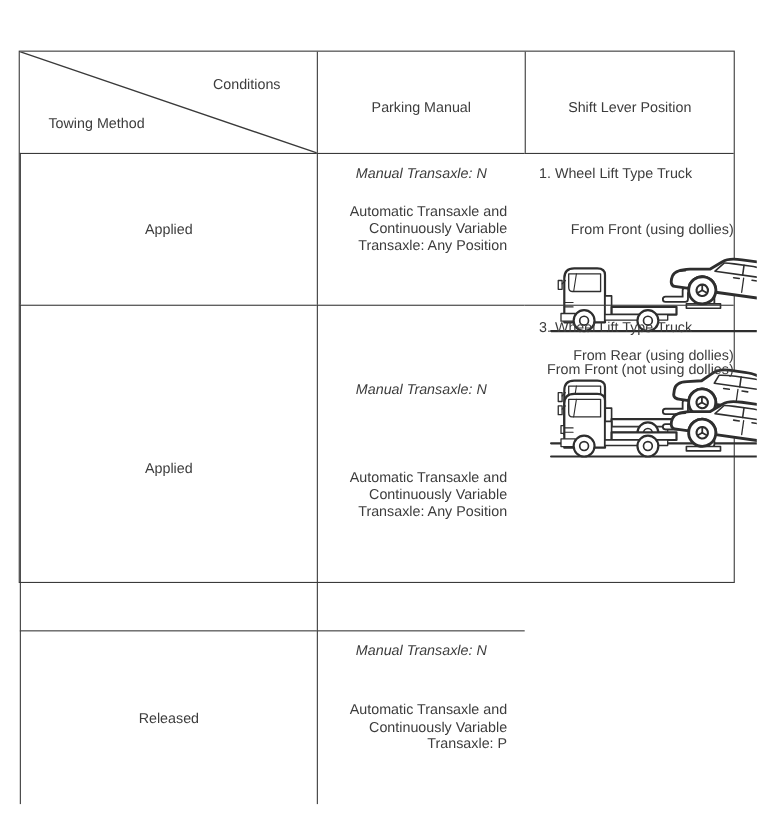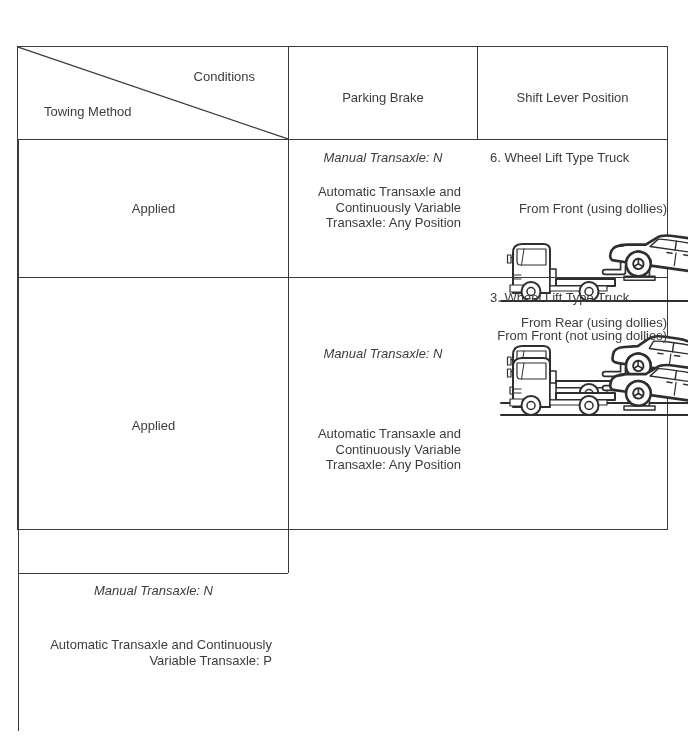--- a/index.html
+++ b/index.html
@@ -98,36 +98,36 @@
 <div class="tbl">
 
   <div class="cell corner">
     <svg class="diag" width="270" height="92">
       <line x1="0" y1="0" x2="270" y2="92" stroke="#3a3a3a" stroke-width="1.2"></line>
     </svg>
     <div class="cond">Conditions</div>
     <div class="towm">Towing Method</div>
   </div>
   <div class="cell bl hdr">
-    <span>Parking Brake</span>
+    <span>Parking Manual</span>
   </div>
   <div class="cell bl hdr">
     <span>Shift Lever Position</span>
   </div>
 
   <div class="cell bl bt park">
     <span>Applied</span>
   </div>
   <div class="cell bl bt shift s1">
     <div class="manual">Manual Transaxle: N</div>
     <div class="auto">Automatic Transaxle and Continuously Variable Transaxle: Any Position</div>
   </div>
 
   <div class="cell bt">
-    <div class="mtitle" style="top:10px">6. Wheel Lift Type Truck</div>
+    <div class="mtitle" style="top:10px">1. Wheel Lift Type Truck</div>
     <div class="sub" style="top:61px; padding-left:24px">From Front (using dollies)</div>
     <svg class="art" style="left:22px; top:91px" width="242" height="75" viewBox="0 0 242 75">
       <g stroke="#2e2e2e" fill="#fff" stroke-width="2" stroke-linejoin="round" stroke-linecap="round">
         <line x1="2" y1="70" x2="240" y2="70"></line>
         <path d="M106,41 H124 V33 H148 V44" fill="none" stroke-width="6.5"></path>
         <path d="M106,41 H124 V33 H148 V44" fill="none" stroke="#fff" stroke-width="3.2"></path>
         <rect x="125" y="45.2" width="31" height="4" stroke-width="1.5"></rect>
         <use href="#dolly" transform="translate(189,53.5)"></use>
         <g transform="translate(108.2,8.35) rotate(8,96.8,33.8) scale(1.3)">
             <use href="#sedanL"></use>
@@ -170,18 +170,21 @@
         <path d="M106,43 H124 V35 H148 V59" fill="none" stroke="#fff" stroke-width="3.2"></path>
         <rect x="125" y="60.9" width="31" height="4" stroke-width="1.5"></rect>
         <g transform="translate(108.2,23.85) rotate(8,96.8,33.8) scale(1.3)">
             <use href="#sedanL"></use>
           </g>
         <use href="#yhub" transform="translate(139.4,48.45)"></use>
         <use href="#truck" transform="translate(6,10)"></use>
       </g>
     </svg>
   </div>
+  <div class="cell bl bt park">
+    <span>Released</span>
+  </div>
   <div class="cell bl bt shift s3">
     <div class="manual">Manual Transaxle: N</div>
     <div class="auto">Automatic Transaxle and Continuously Variable Transaxle: P</div>
   </div>
 
 </div>
 
 </body></html>

